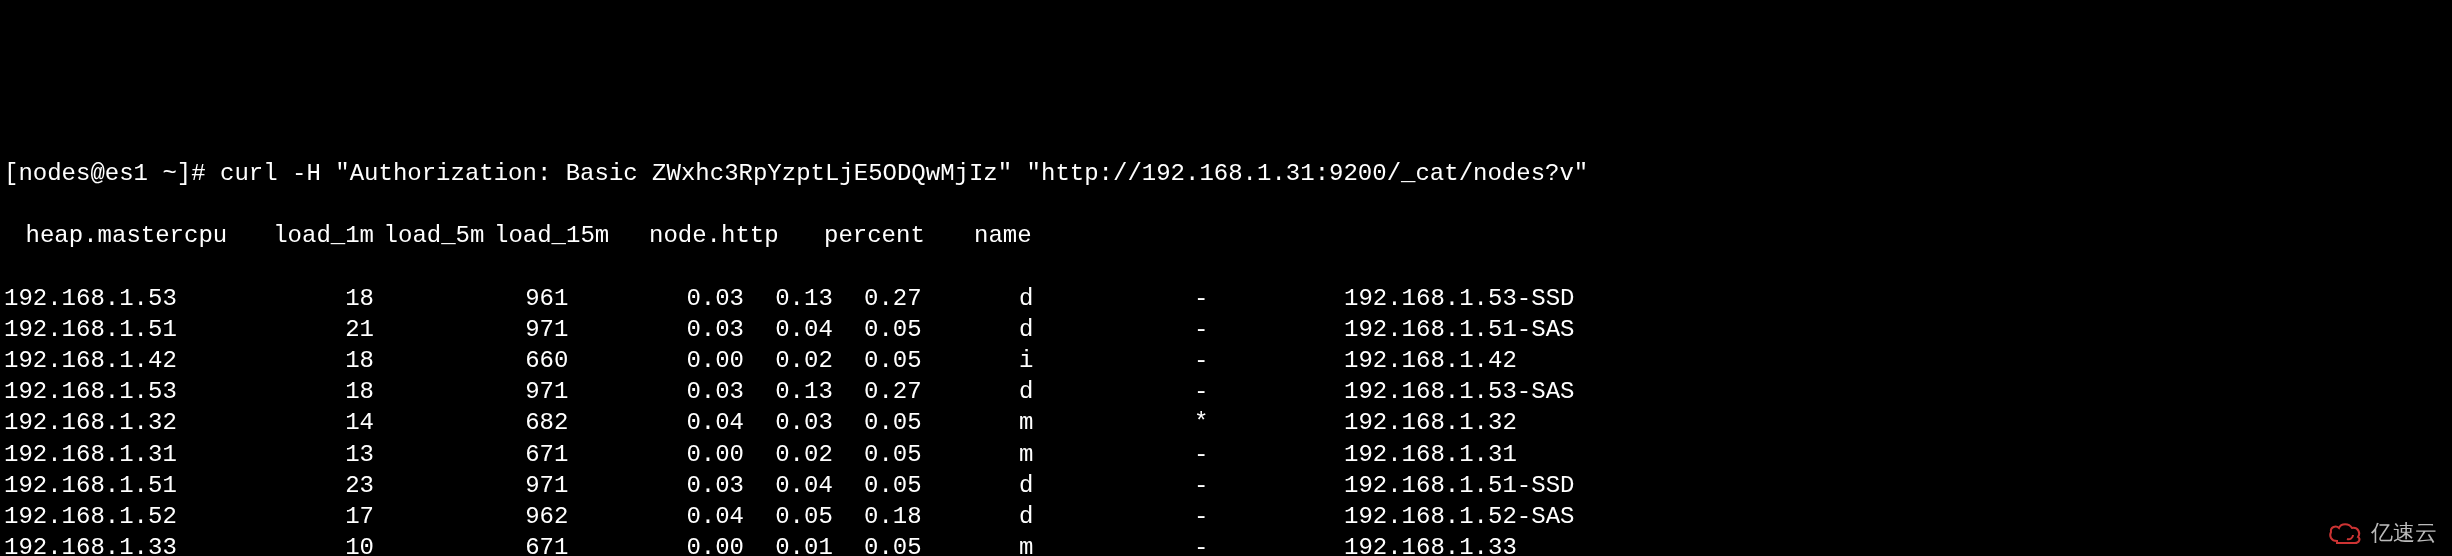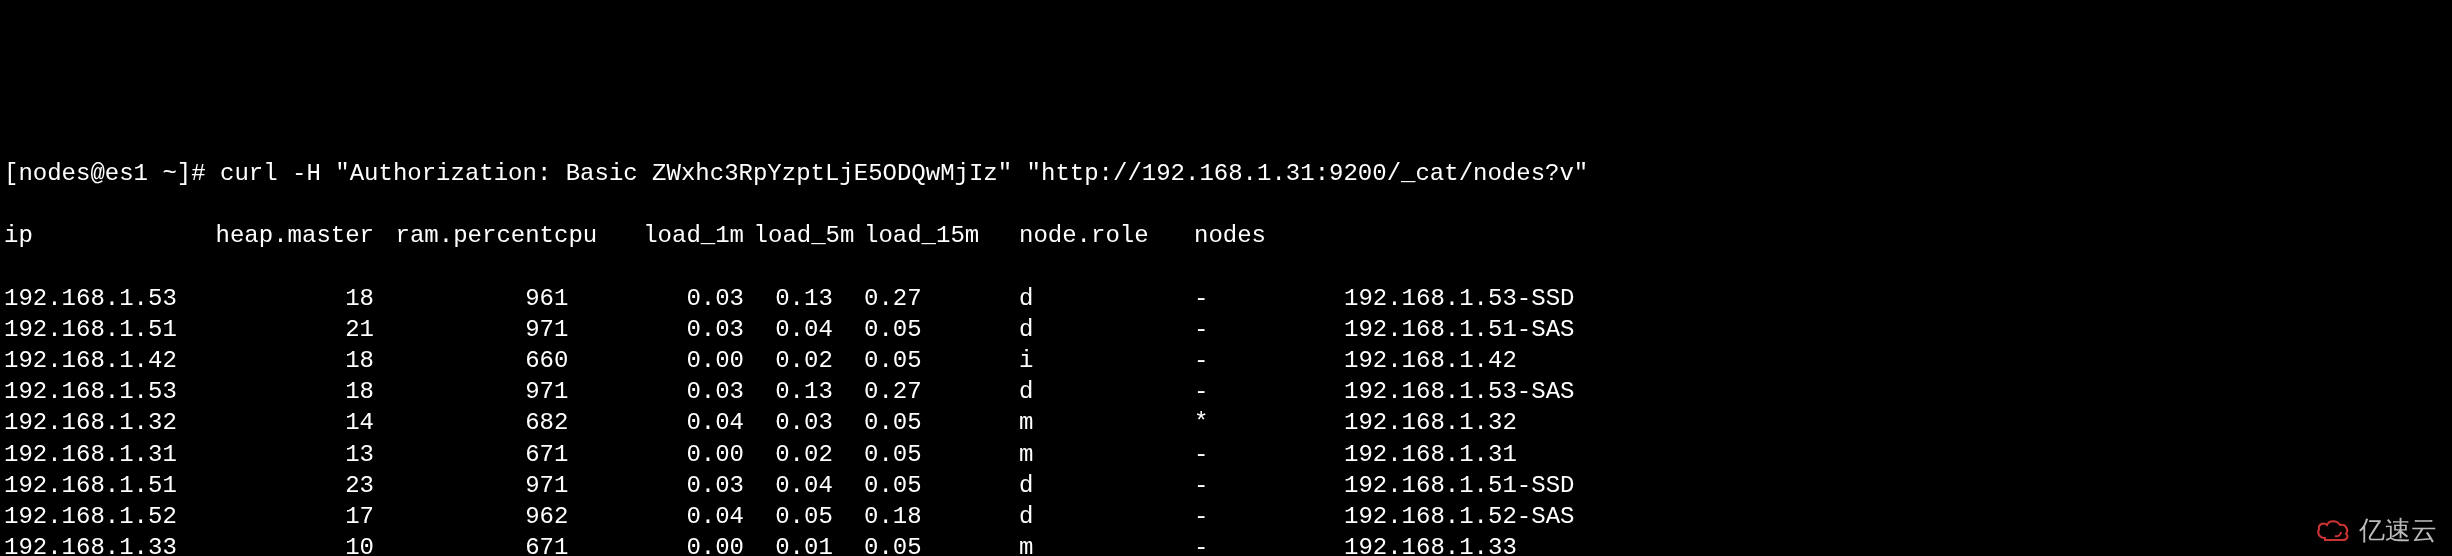--- a/index.html
+++ b/index.html
@@ -47,31 +47,31 @@
       align-items: center;
       gap: 6px;
     }
     .watermark-icon {
       width: 40px;
       height: 26px;
     }
     .watermark-text {
       color: #bbbbbb;
       font-family: 'Microsoft YaHei', sans-serif;
-      font-size: 26px;
+      font-size: 22px;
     }
   </style>
 </head>
 <body>
 
 
 
 <div class="terminal">
 <span class="prompt-line"><span>[nodes@es1 ~]# </span><span>curl -H "Authorization: Basic ZWxhc3RpYzptLjE5ODQwMjIz" "http://192.168.1.31:9200/_cat/nodes?v"</span></span>
-<div class="row"><span class="col-ip">ip</span><span class="col-heap">heap.master</span><span class="col-ram">ram.percent</span><span class="col-cpu">cpu</span><span class="col-l1">load_1m</span><span class="col-l5">load_5m</span><span class="col-l15">load_15m</span><span class="col-role">node.role</span><span class="col-master">nodes</span></div>
+<div class="row"><span class="col-heap">heap.master</span><span class="col-cpu">cpu</span><span class="col-l1">load_1m</span><span class="col-l5">load_5m</span><span class="col-l15">load_15m</span><span class="col-role">node.http</span><span class="col-master">percent</span><span class="col-name">name</span></div>
 <div id="rows-container"><div class="row"><span class="col-ip">192.168.1.53</span><span class="col-heap">18</span><span class="col-ram">96</span><span class="col-cpu">1</span><span class="col-l1">0.03</span><span class="col-l5">0.13</span><span class="col-l15">0.27</span><span class="col-role">d</span><span class="col-master">-</span><span class="col-name">192.168.1.53-SSD</span></div><div class="row"><span class="col-ip">192.168.1.51</span><span class="col-heap">21</span><span class="col-ram">97</span><span class="col-cpu">1</span><span class="col-l1">0.03</span><span class="col-l5">0.04</span><span class="col-l15">0.05</span><span class="col-role">d</span><span class="col-master">-</span><span class="col-name">192.168.1.51-SAS</span></div><div class="row"><span class="col-ip">192.168.1.42</span><span class="col-heap">18</span><span class="col-ram">66</span><span class="col-cpu">0</span><span class="col-l1">0.00</span><span class="col-l5">0.02</span><span class="col-l15">0.05</span><span class="col-role">i</span><span class="col-master">-</span><span class="col-name">192.168.1.42</span></div><div class="row"><span class="col-ip">192.168.1.53</span><span class="col-heap">18</span><span class="col-ram">97</span><span class="col-cpu">1</span><span class="col-l1">0.03</span><span class="col-l5">0.13</span><span class="col-l15">0.27</span><span class="col-role">d</span><span class="col-master">-</span><span class="col-name">192.168.1.53-SAS</span></div><div class="row"><span class="col-ip">192.168.1.32</span><span class="col-heap">14</span><span class="col-ram">68</span><span class="col-cpu">2</span><span class="col-l1">0.04</span><span class="col-l5">0.03</span><span class="col-l15">0.05</span><span class="col-role">m</span><span class="col-master">*</span><span class="col-name">192.168.1.32</span></div><div class="row"><span class="col-ip">192.168.1.31</span><span class="col-heap">13</span><span class="col-ram">67</span><span class="col-cpu">1</span><span class="col-l1">0.00</span><span class="col-l5">0.02</span><span class="col-l15">0.05</span><span class="col-role">m</span><span class="col-master">-</span><span class="col-name">192.168.1.31</span></div><div class="row"><span class="col-ip">192.168.1.51</span><span class="col-heap">23</span><span class="col-ram">97</span><span class="col-cpu">1</span><span class="col-l1">0.03</span><span class="col-l5">0.04</span><span class="col-l15">0.05</span><span class="col-role">d</span><span class="col-master">-</span><span class="col-name">192.168.1.51-SSD</span></div><div class="row"><span class="col-ip">192.168.1.52</span><span class="col-heap">17</span><span class="col-ram">96</span><span class="col-cpu">2</span><span class="col-l1">0.04</span><span class="col-l5">0.05</span><span class="col-l15">0.18</span><span class="col-role">d</span><span class="col-master">-</span><span class="col-name">192.168.1.52-SAS</span></div><div class="row"><span class="col-ip">192.168.1.33</span><span class="col-heap">10</span><span class="col-ram">67</span><span class="col-cpu">1</span><span class="col-l1">0.00</span><span class="col-l5">0.01</span><span class="col-l15">0.05</span><span class="col-role">m</span><span class="col-master">-</span><span class="col-name">192.168.1.33</span></div></div>
 
 </div>
 
 <div class="watermark">
   <svg class="watermark-icon" viewBox="0 0 40 26">
     <path d="M12 20 C6 20 4 15 6 11 C5 6 11 4 14 7 C16 2 24 2 27 7 C33 6 36 12 33 16 C36 18 34 22 30 22 L12 22 Z" fill="none" stroke="#cc3333" stroke-width="2"></path>
     <path d="M28 14 C28 17 25 19 22 18" fill="none" stroke="#cc3333" stroke-width="2"></path>
   </svg>
   <span class="watermark-text">亿速云</span>

